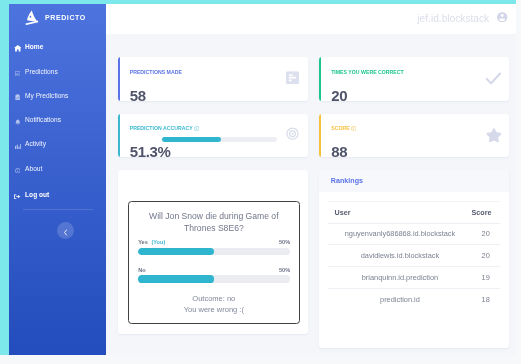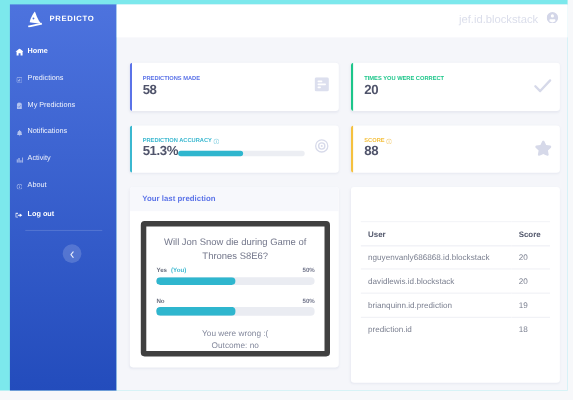--- a/index.html
+++ b/index.html
@@ -42,53 +42,53 @@
   .user-avatar{margin-left:8px;width:10.4px;height:10.4px;display:block;}
 
   
   .grid{position:absolute;left:11.8px;top:53.4px;width:391.4px;}
   .row{display:flex;gap:11.6px;margin-bottom:13.3px;}
   .stat{position:relative;width:189.9px;height:43.2px;background:#fff;border-radius:3px;
     box-shadow:0 1px 2px rgba(120,130,170,.10);overflow:hidden;}
   .stat .stripe{position:absolute;left:0;top:0;width:2px;height:100%;}
   .stat .body{position:absolute;left:11.9px;top:11.2px;right:8px;}
   .stat .label{font-size:5.2px;font-weight:bold;letter-spacing:0;display:flex;align-items:center;line-height:6px;}
-  .stat .value{font-size:12px;font-weight:bold;color:#50546B;margin-top:1px;letter-spacing:-.35px;line-height:10px;}
+  .stat .value{font-size:15px;font-weight:bold;color:#50546B;margin-top:16px;letter-spacing:-.35px;line-height:10px;}
   .stat .ico{position:absolute;right:9px;top:50%;transform:translateY(-49%);}
 
   .accbar{position:absolute;left:44.5px;top:23.5px;width:115px;height:4.8px;border-radius:2.4px;background:#ECEEF3;}
   .accbar > i{display:block;height:100%;border-radius:2.4px;background:#2FB6CE;}
 
   
   .panel{background:#fff;border-radius:3px;box-shadow:0 1px 2px rgba(120,130,170,.10);overflow:hidden;}
   .panel-head{height:22.4px;background:#F7F8FC;display:flex;align-items:center;padding-left:11.5px;box-sizing:border-box;}
   .panel-title{font-size:7.1px;font-weight:bold;color:#5B73E8;letter-spacing:.03px;}
 
   #pred-panel{position:absolute;left:11.8px;top:165.8px;width:189.9px;height:164.1px;}
   .pred-inner{position:absolute;left:10.2px;top:31.5px;width:171.7px;height:123.1px;
-    border:5px solid #404040;border-radius:3.5px;padding:0;box-sizing:border-box;}
+    border:1px solid #404040;border-radius:3.5px;padding:0;box-sizing:border-box;}
   .q{position:absolute;left:9px;right:9px;top:7.6px;font-size:8.6px;color:#72768A;text-align:center;line-height:12.3px;}
   .opts{position:absolute;left:9.2px;right:8.5px;top:36.5px;}
   .opt{margin-bottom:12px;}
   .opt-top{display:flex;justify-content:space-between;align-items:baseline;font-size:5.6px;line-height:6px;}
   .opt-name{color:#6C7180;font-weight:bold;}
   .opt-you{color:#3BB8D0;font-weight:bold;margin-left:3.6px;}
   .opt-pct{color:#70748A;font-weight:bold;}
   .bar{margin-top:2.8px;height:7.1px;border-radius:3.6px;background:#EAECF2;overflow:hidden;}
   .bar > i{display:block;height:100%;border-radius:3.6px;background:#2FB6CE;}
   .outcome{position:absolute;left:0;right:0;top:90.3px;text-align:center;font-size:7.5px;color:#82879B;line-height:11px;}
 
   #rank-panel{position:absolute;left:213.3px;top:165.8px;width:189.9px;height:177.9px;}
   table.rk{position:absolute;left:9.1px;top:30.9px;width:171.5px;border-collapse:collapse;
     table-layout:fixed;}
   table.rk th{font-size:7.2px;font-weight:bold;color:#555A6E;text-align:left;height:20.85px;
     padding:0 0 0 6.2px;border-bottom:1px solid #EDEEF4;border-top:1px solid #F3F4F8;vertical-align:middle;}
   table.rk th.sc{text-align:left;width:28.4px;}
   table.rk td{font-size:7.4px;color:#7C8191;height:20.85px;padding:0 0 0 6.2px;border-bottom:1px solid #F0F1F6;
-    vertical-align:middle;}
+    vertical-align:middle;text-align:center;}
   table.rk td.sc{width:28.4px;}
   table.rk tr:last-child td{border-bottom:none;}
 </style>
 </head>
 <body>
 
 <div id="page">
   <div id="teal"></div>
 
   <div id="sidebar">
@@ -301,23 +301,20 @@
           <div class="ico" style="right:7.6px;margin-top:1.2px">
             <svg viewBox="0 0 24 22" width="15.8" height="14.4">
                 <path fill="#D6D9E9" d="M12 0.5 a1.7 1.7 0 0 1 1.5 1.0 l2.5 5.1 l5.6 0.82 a1.7 1.7 0 0 1 0.95 2.9 l-4.06 3.95 l0.96 5.58 a1.7 1.7 0 0 1 -2.47 1.79 L12 19.0 l-5.0 2.63 a1.7 1.7 0 0 1 -2.47 -1.79 l0.96 -5.58 L1.43 10.32 a1.7 1.7 0 0 1 0.95 -2.9 l5.6 -0.82 l2.5 -5.1 A1.7 1.7 0 0 1 12 0.5 Z"></path>
               </svg>
           </div>
         </div>
       </div>
     </div>
 
     <div class="panel" id="pred-panel">
-      <div class="panel-head">
-        <span class="panel-title">Your last prediction</span>
-      </div>
       <div class="pred-inner">
         <div class="q">Will Jon Snow die during Game of Thrones S8E6?</div>
         <div class="opts">
           <div class="opt">
             <div class="opt-top">
               <span><span class="opt-name">Yes</span><span class="opt-you">(You)</span></span>
               <span class="opt-pct">50%</span>
               </div>
             <div class="bar">
                 <i style="width:50%"></i>
@@ -327,27 +324,30 @@
             <div class="opt-top">
               <span><span class="opt-name">No</span><span class="opt-you"></span></span>
               <span class="opt-pct">50%</span>
               </div>
             <div class="bar">
                 <i style="width:50%"></i>
               </div>
           </div>
         </div>
         <div class="outcome">
+          <div>Outcome: no</div>
           <div>You were wrong :(</div>
-          <div>Outcome: no</div>
         </div>
       </div>
     </div>
 
     <div class="panel" id="rank-panel">
+      <div class="panel-head">
+        <span class="panel-title">Rankings</span>
+      </div>
       <table class="rk">
         <thead>
             <tr>
           <th>User</th>
           <th class="sc">Score</th>
         </tr>
           </thead>
         <tbody>
           <tr>
               <td>nguyenvanly686868.id.blockstack</td>

